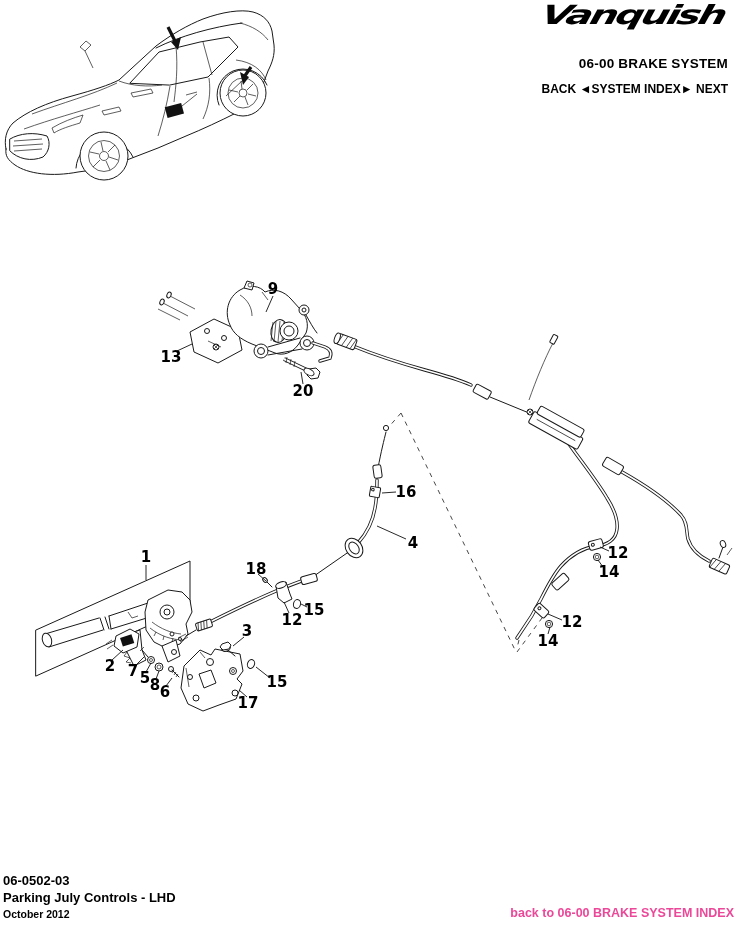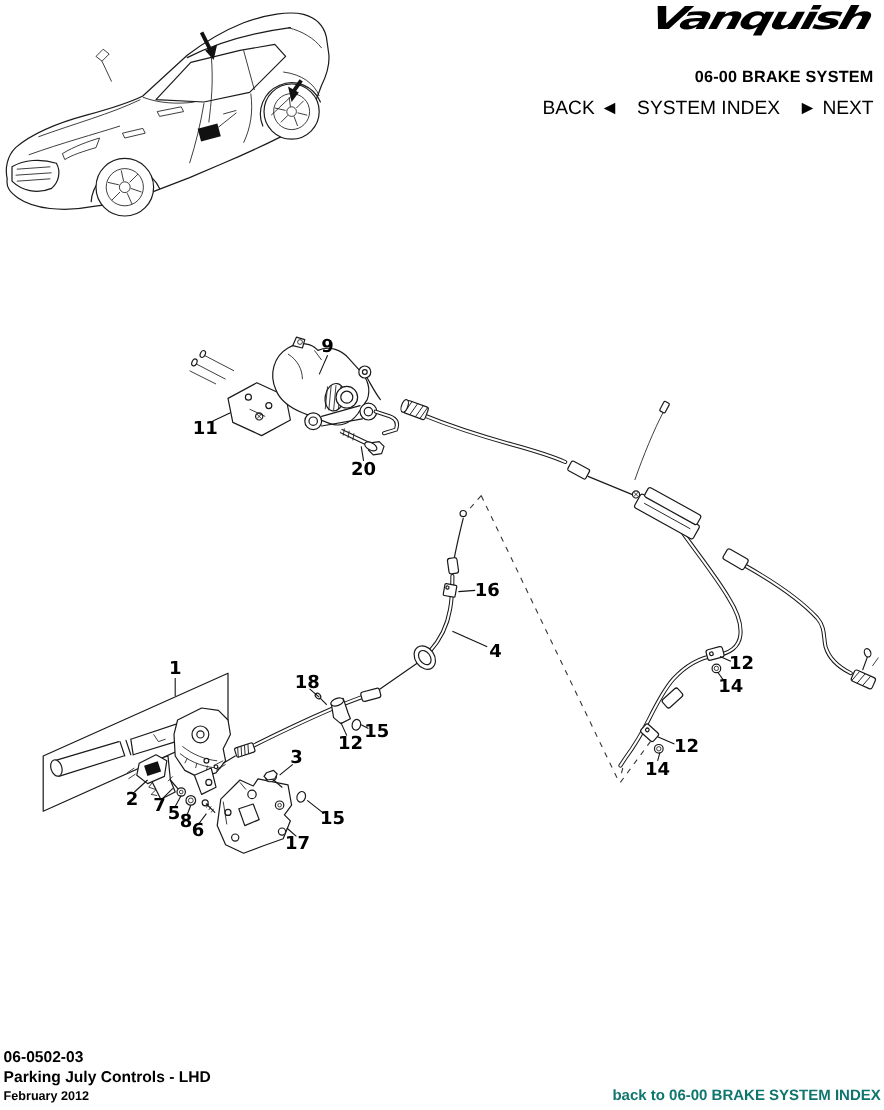--- a/index.html
+++ b/index.html
@@ -4,32 +4,32 @@
 <style>
   html,body{margin:0;padding:0;background:#888;}
   .page{position:relative;width:737px;height:925px;background:#fff;overflow:hidden;
         font-family:"Liberation Sans",sans-serif;color:#000;margin:0 auto;}
   
   .hdr{position:absolute;top:0;right:9px;text-align:right;}
   .logo{font-family:"DejaVu Sans",sans-serif;font-style:italic;font-weight:900;
         font-size:40px;letter-spacing:-3px;transform:skewX(-14deg) scaleY(.66);
         transform-origin:right top;line-height:1;margin-top:2px;}
   .section{font-weight:bold;font-size:13.5px;margin-top:14px;letter-spacing:.2px;}
-  .nav{margin-top:11px;font-weight:normal;font-size:16px;display:flex;gap:15px;justify-content:flex-end;}
+  .nav{margin-top:11px;font-weight:bold;font-size:12px;display:flex;justify-content:flex-end;}
   .nav a{color:#000;text-decoration:none;cursor:pointer;white-space:nowrap;}
   
   .callout{position:absolute;transform:translate(-50%,-50%);
            font-family:"DejaVu Sans",sans-serif;font-weight:bold;font-size:15px;line-height:1;}
   
   .ftl{position:absolute;left:3px;bottom:5px;font-weight:bold;}
   .ftl .doc{font-size:13px;}
   .ftl .ttl{font-size:13px;margin-top:2px;}
   .ftl .dt{font-size:10.5px;margin-top:3px;}
   .ftr{position:absolute;right:3px;bottom:5px;font-weight:bold;font-size:12.5px;}
-  .ftr a{color:#0f766e;text-decoration:none;cursor:pointer;margin-left:24px;}
+  .ftr a{color:#ec4899;text-decoration:none;cursor:pointer;margin-left:24px;}
   
   svg{position:absolute;left:0;top:0;}
   .ln{fill:none;stroke:#1a1a1a;stroke-width:1;stroke-linejoin:round;stroke-linecap:round;}
   .lt{fill:none;stroke:#1a1a1a;stroke-width:.7;}
   .co{fill:none;stroke:#1a1a1a;stroke-width:3.4;stroke-linecap:round;}
   .ci{fill:none;stroke:#fff;stroke-width:1.7;stroke-linecap:round;}
   .fw{fill:#fff;stroke:#1a1a1a;stroke-width:1;stroke-linejoin:round;}
   .fb{fill:#111;stroke:none;}
   .ldr{stroke:#111;stroke-width:.9;fill:none;}
   .dsh{stroke:#333;stroke-width:.9;stroke-dasharray:4.5 5;fill:none;}
@@ -321,21 +321,21 @@
     <div class="logo">Vanquish</div>
     <div class="section">06-00 BRAKE SYSTEM</div>
     <nav class="nav">
       <a><span>BACK</span> <span>◄</span></a>
       <a>SYSTEM INDEX</a>
       <a><span>►</span> <span>NEXT</span></a>
     </nav>
   </div>
 
   <div class="callout" style="left:273px;top:289px">9</div>
-  <div class="callout" style="left:171px;top:357px">11</div>
+  <div class="callout" style="left:171px;top:357px">13</div>
   <div class="callout" style="left:303px;top:391px">20</div>
   <div class="callout" style="left:406px;top:492px">16</div>
   <div class="callout" style="left:413px;top:543px">4</div>
   <div class="callout" style="left:146px;top:557px">1</div>
   <div class="callout" style="left:256px;top:569px">18</div>
   <div class="callout" style="left:292px;top:620px">12</div>
   <div class="callout" style="left:314px;top:610px">15</div>
   <div class="callout" style="left:247px;top:631px">3</div>
   <div class="callout" style="left:110px;top:666px">2</div>
   <div class="callout" style="left:133px;top:671px">7</div>
@@ -345,19 +345,19 @@
   <div class="callout" style="left:277px;top:682px">15</div>
   <div class="callout" style="left:248px;top:703px">17</div>
   <div class="callout" style="left:618px;top:553px">12</div>
   <div class="callout" style="left:609px;top:572px">14</div>
   <div class="callout" style="left:572px;top:622px">12</div>
   <div class="callout" style="left:548px;top:641px">14</div>
 
   <div class="ftl">
     <div class="doc">06-0502-03</div>
     <div class="ttl">Parking July Controls - LHD</div>
-    <div class="dt">February 2012</div>
+    <div class="dt">October 2012</div>
   </div>
   <div class="ftr">
     <a>back to 06-00 BRAKE SYSTEM INDEX</a>
   </div>
 
 </div>
 
 </body></html>

